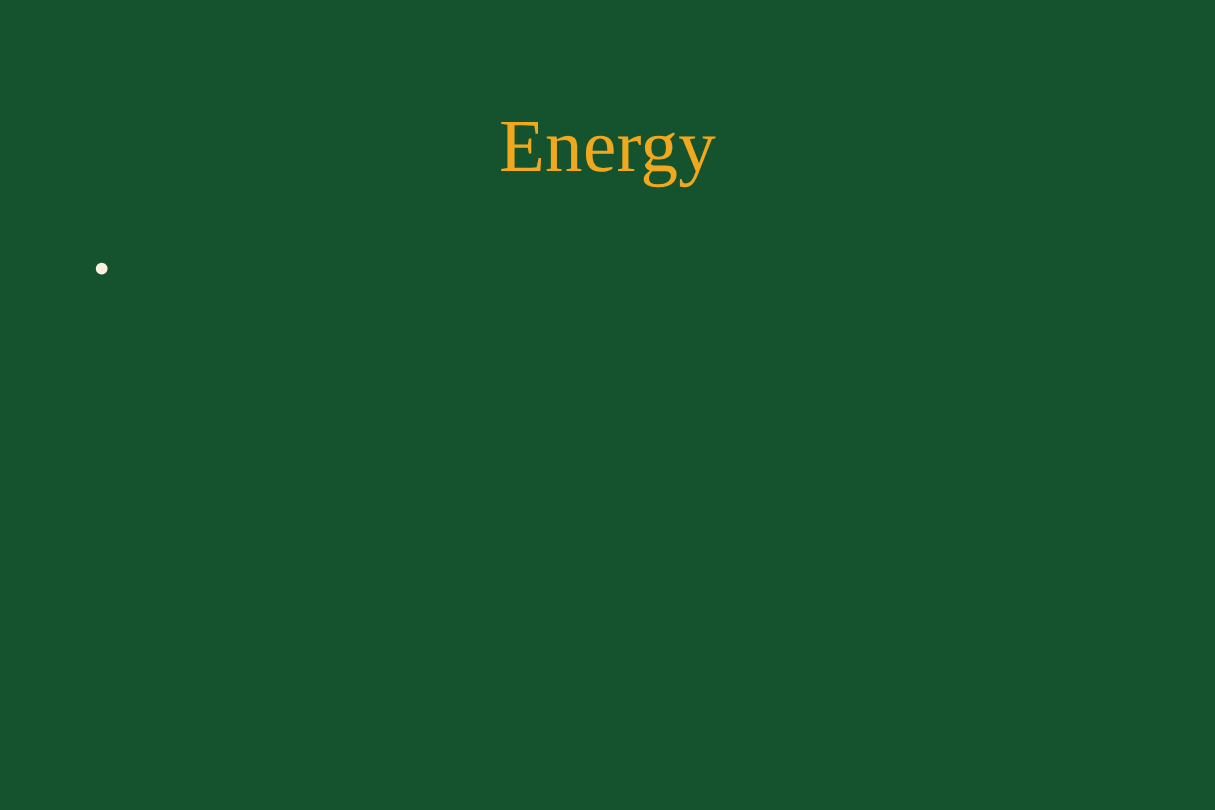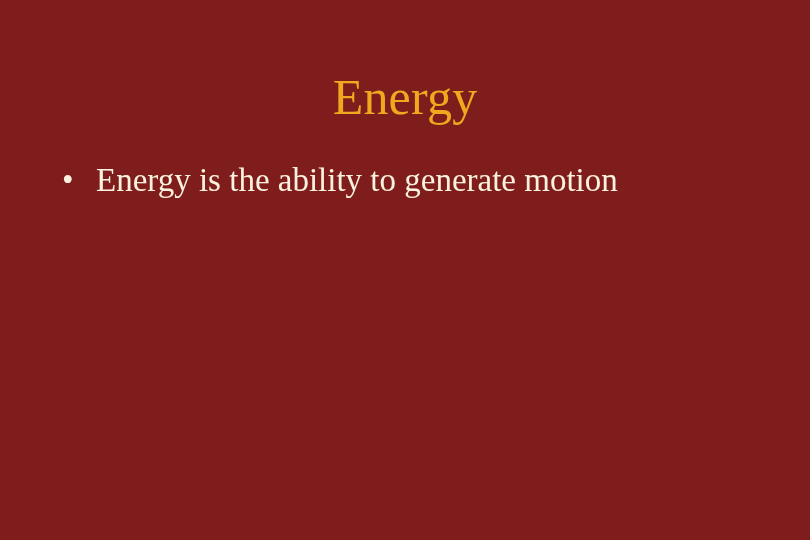--- a/index.html
+++ b/index.html
@@ -11,21 +11,21 @@
     width: 810px;
     height: 540px;
     overflow: hidden;
     font-family: "Liberation Serif", "DejaVu Serif", serif;
   }
 
   .slide {
     position: relative;
     width: 810px;
     height: 540px;
-    background: #7f1d1d;
+    background: #14532d;
     box-sizing: border-box;
     overflow: hidden;
   }
 
   
   .slide-title {
     position: absolute;
     left: 0;
     top: 68px;
     width: 810px;
@@ -83,18 +83,17 @@
 <body>
 
 <div class="slide">
 
   <h1 class="slide-title">Energy</h1>
 
   <div class="body-area">
     <ul class="bullet-list">
       <li class="bullet-item">
         <span class="bullet-marker">•</span>
-        <span class="bullet-text">Energy is the ability to generate motion</span>
       </li>
     </ul>
   </div>
 
 </div>
 
 </body></html>

